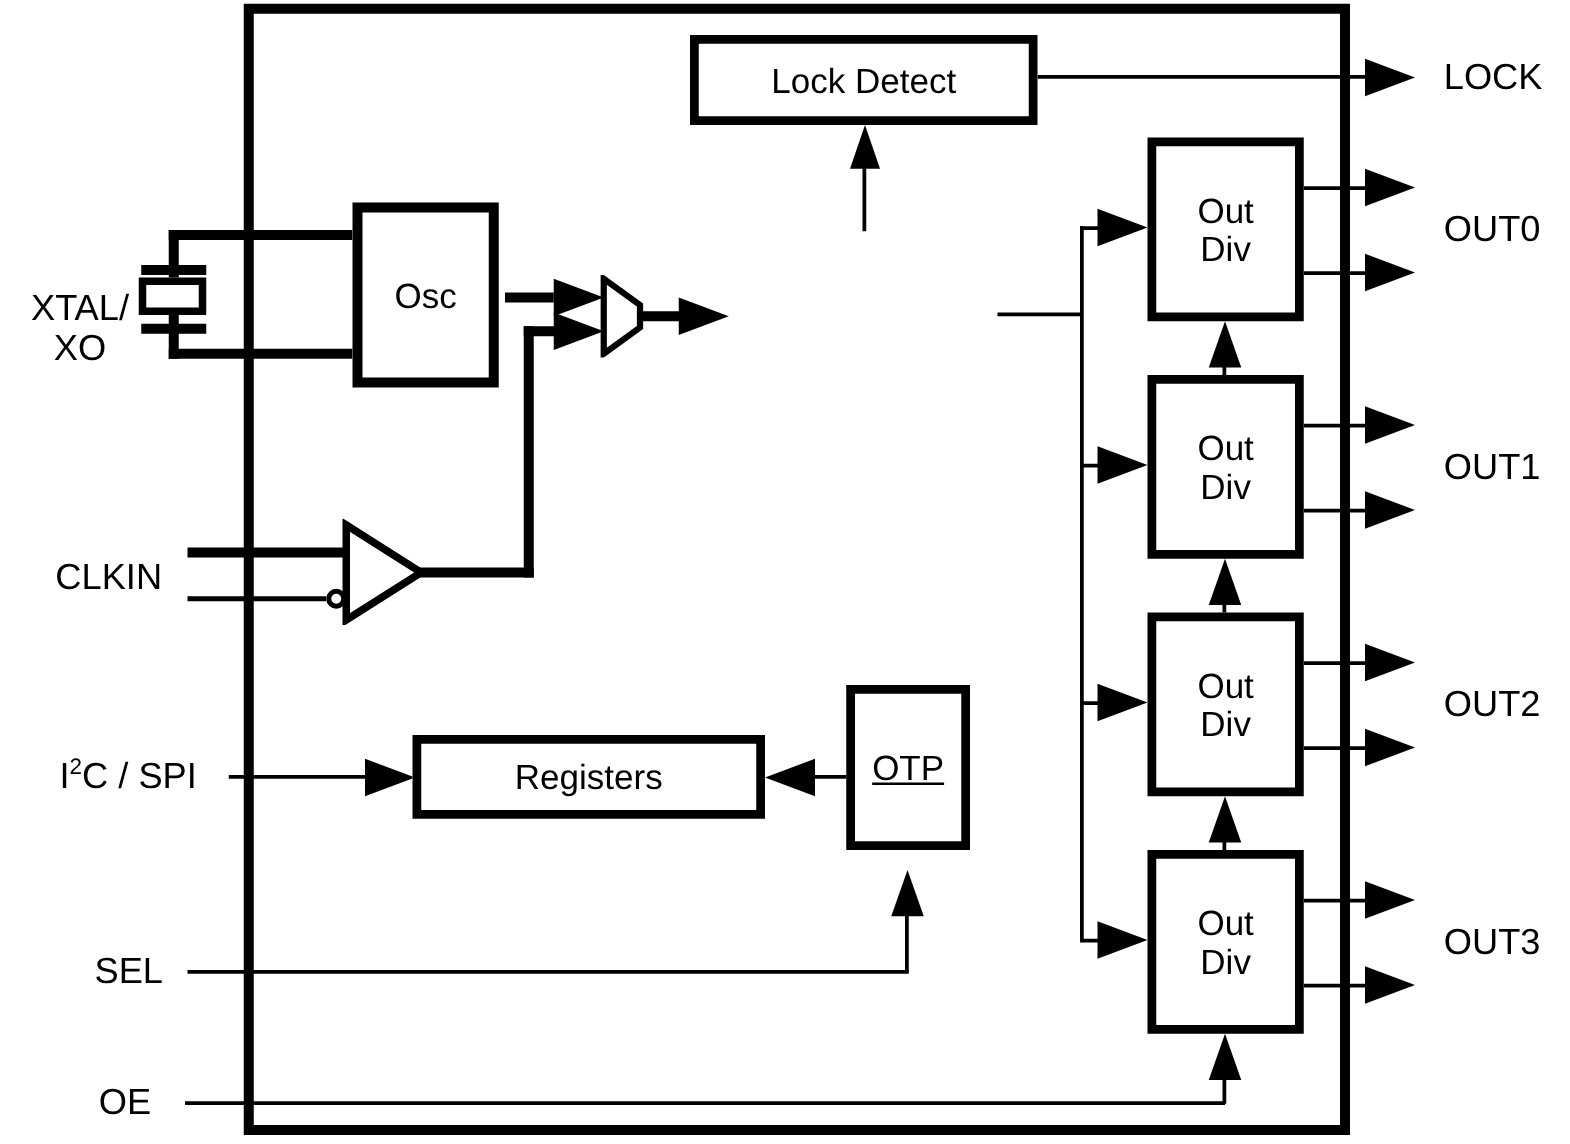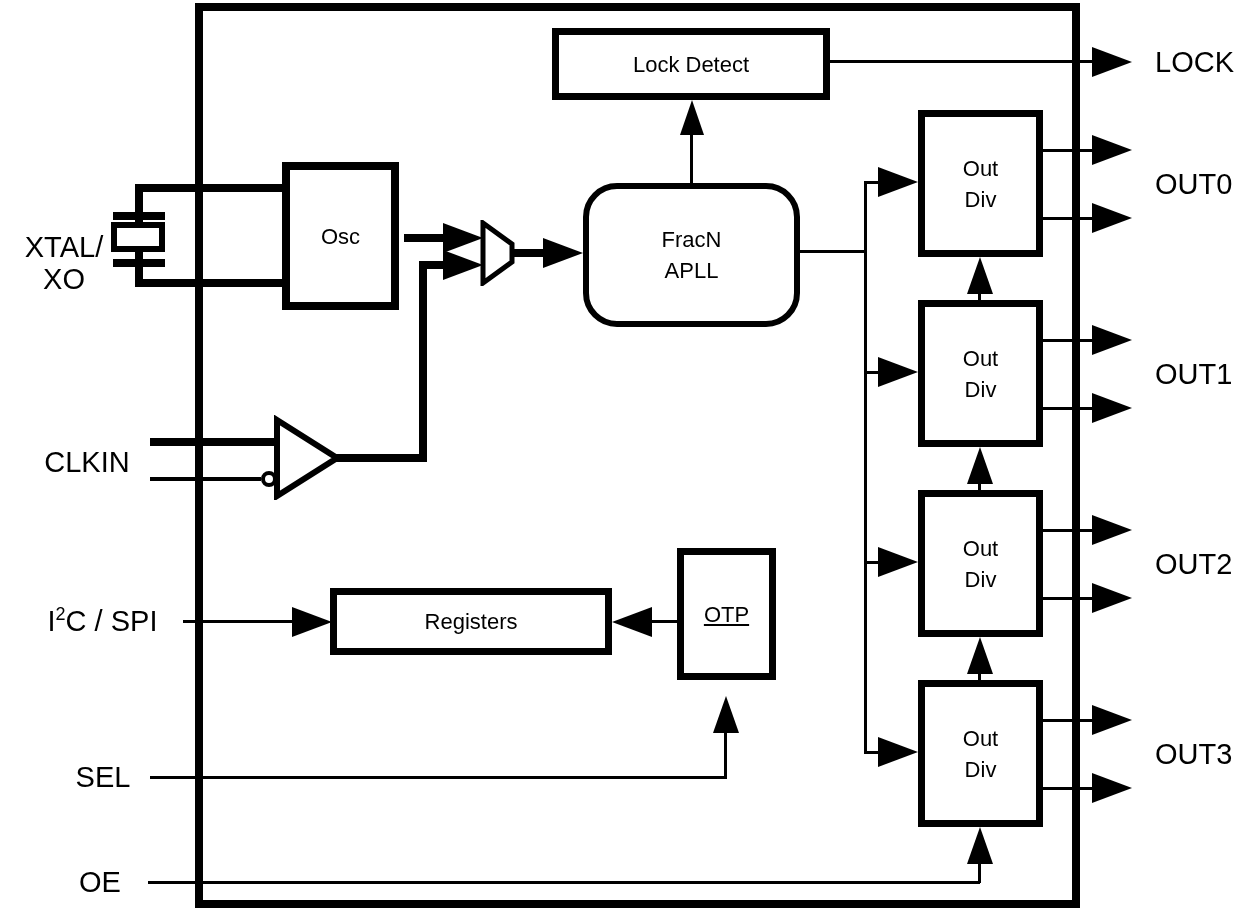--- a/index.html
+++ b/index.html
@@ -5,21 +5,21 @@
   html,body{margin:0;padding:0;background:#ffffff;}
   #stage{
     position:relative;width:1256px;height:915px;background:#ffffff;overflow:hidden;
     font-family:"Liberation Sans","DejaVu Sans",sans-serif;color:#000;
   }
   .abs{position:absolute;}
   .wire{position:absolute;background:#000000;}
   .box{
     position:absolute;border:7px solid #000000;background:#ffffff;box-sizing:border-box;
     display:flex;align-items:center;justify-content:center;text-align:center;
-    white-space:pre-line;font-size:22px;line-height:31px;color:#000;
+    white-space:pre-line;font-size:28px;line-height:31px;color:#000;
   }
   .lbl{position:absolute;font-size:29px;line-height:34px;color:#000;white-space:pre-line;}
   .lbl.right{text-align:center;}
   .lbl.center{text-align:center;line-height:32px;margin-top:37px;}
   .arr-r{position:absolute;width:0;height:0;border-top:15px solid transparent;border-bottom:15px solid transparent;border-left:40px solid #000;}
   .arr-l{position:absolute;width:0;height:0;border-top:15px solid transparent;border-bottom:15px solid transparent;border-right:40px solid #000;}
   .arr-u{position:absolute;width:0;height:0;border-left:13px solid transparent;border-right:13px solid transparent;border-bottom:37px solid #000;}
   .arr-u.sm{border-left-width:12px;border-right-width:12px;border-bottom-width:35px;}
   sup{font-size:0.62em;vertical-align:super;line-height:0;}
   .bubble{position:absolute;width:16px;height:16px;border:4px solid #000;border-radius:50%;background:#fff;box-sizing:border-box;}
@@ -110,24 +110,20 @@
   <div class="bubble" style="left:261px;top:471px;"></div>
 
   <div class="box" style="left:552px;top:28px;width:278px;height:72px;">
     <span>Lock Detect</span>
   </div>
 
   <div class="box" style="left:282px;top:162px;width:117px;height:148px;border-width:8px;">
     <span>Osc</span>
   </div>
 
-  <div class="box" style="left:583px;top:183px;width:217px;height:144px;border-width:6px;border-radius:34px;">
-    <span>FracN
-APLL</span>
-  </div>
 
   <div class="box" style="left:330px;top:588px;width:282px;height:67px;">
     <span>Registers</span>
   </div>
 
   <div class="box" style="left:677px;top:548px;width:99px;height:132px;text-decoration:underline;">
     <span>OTP</span>
   </div>
 
   <div class="box" style="left:918px;top:110px;width:125px;height:147px;">

